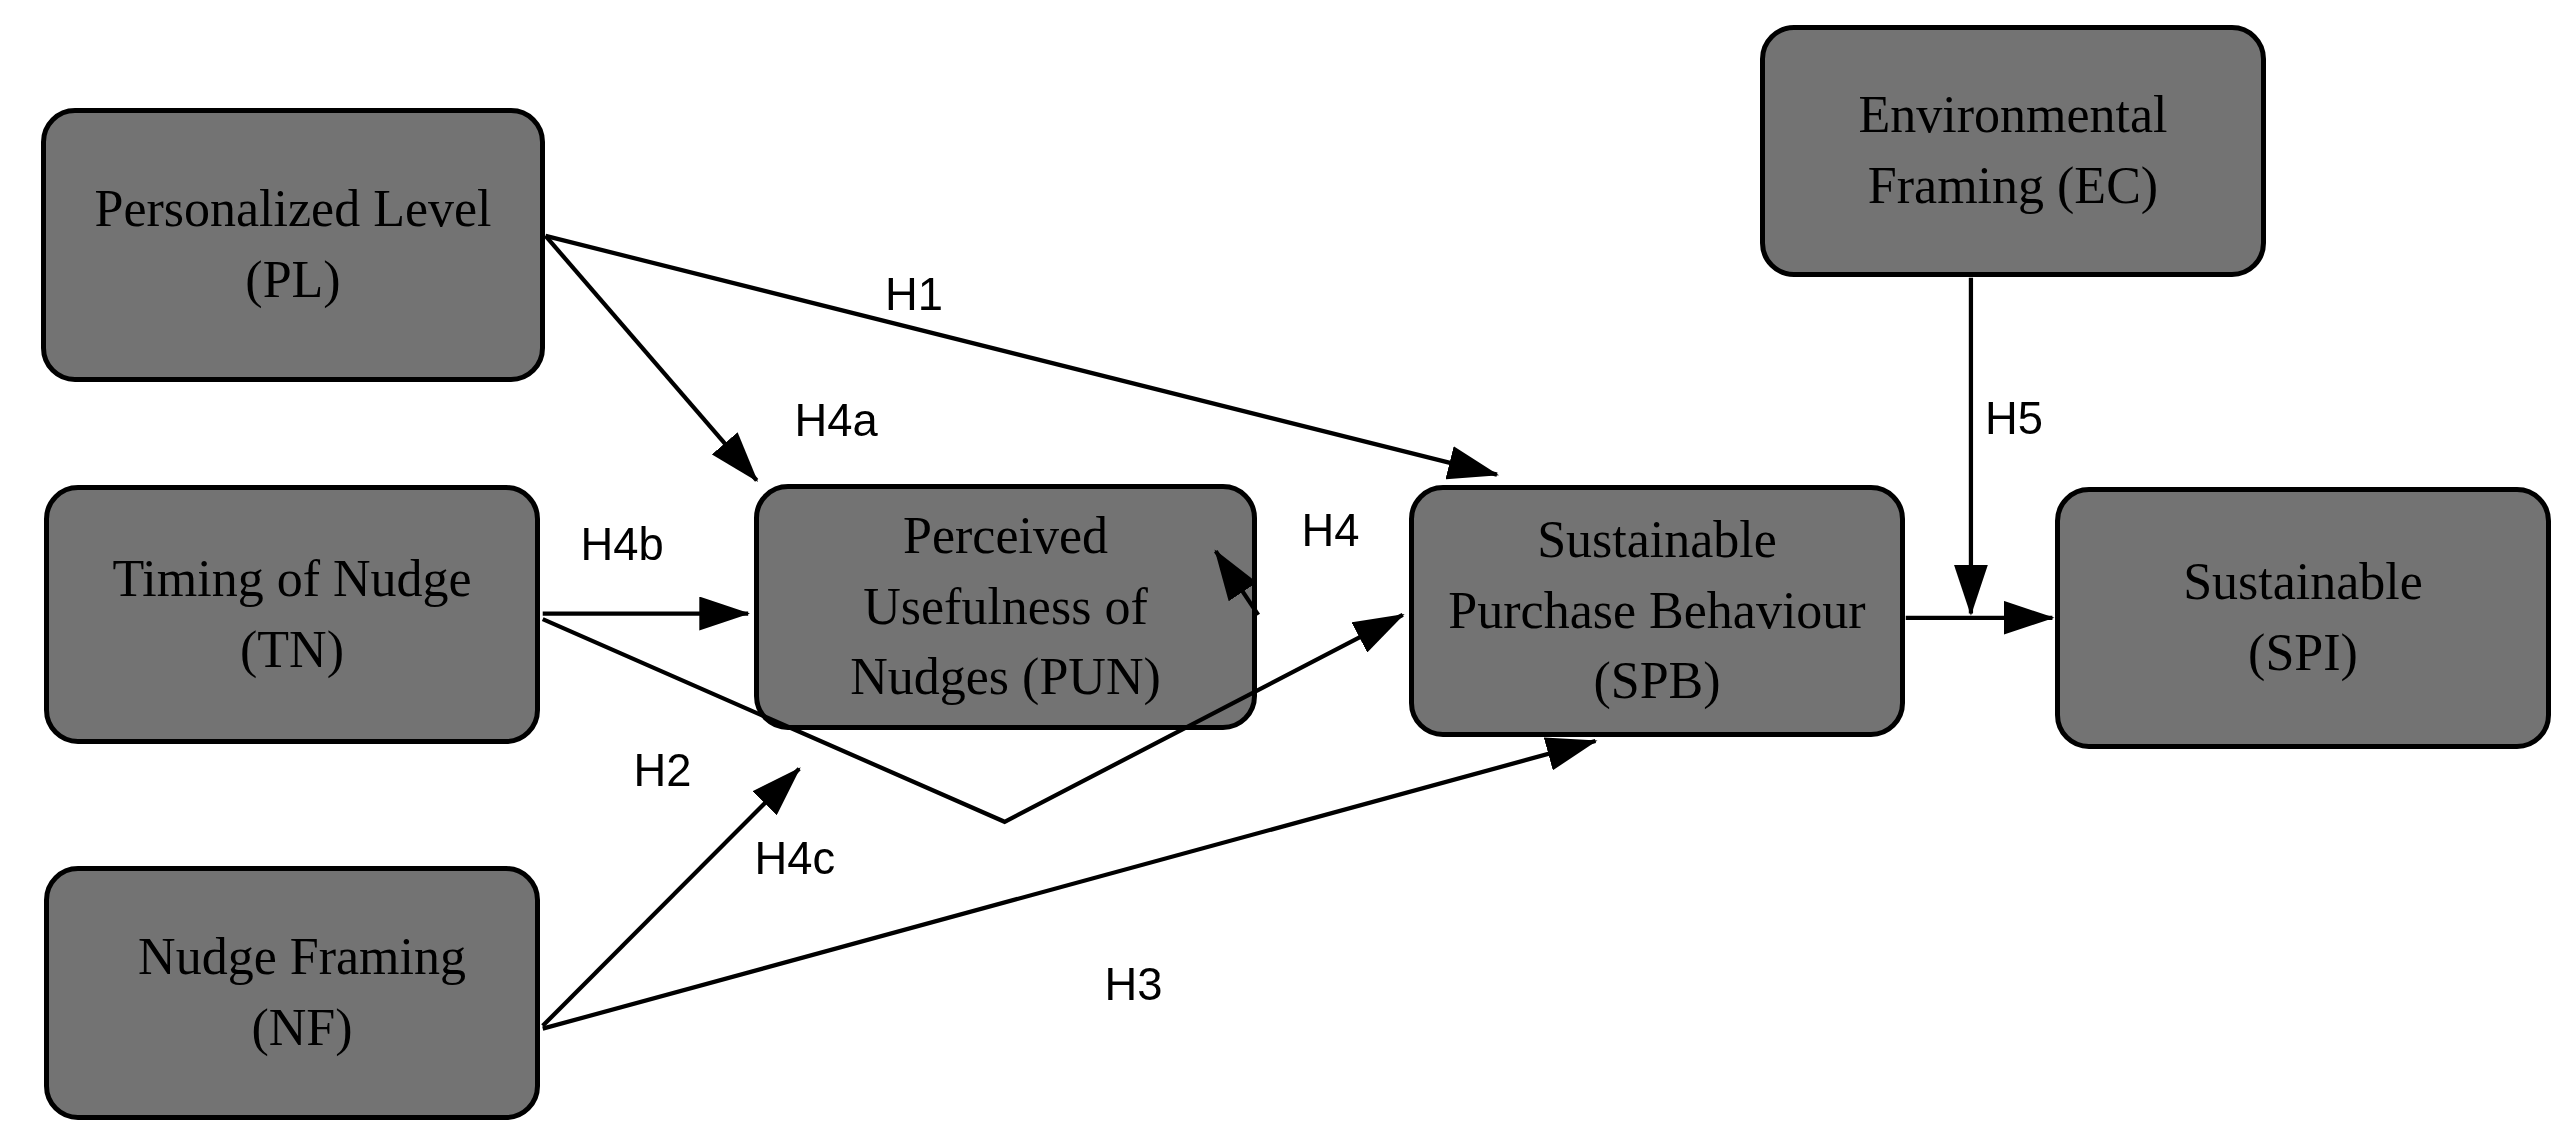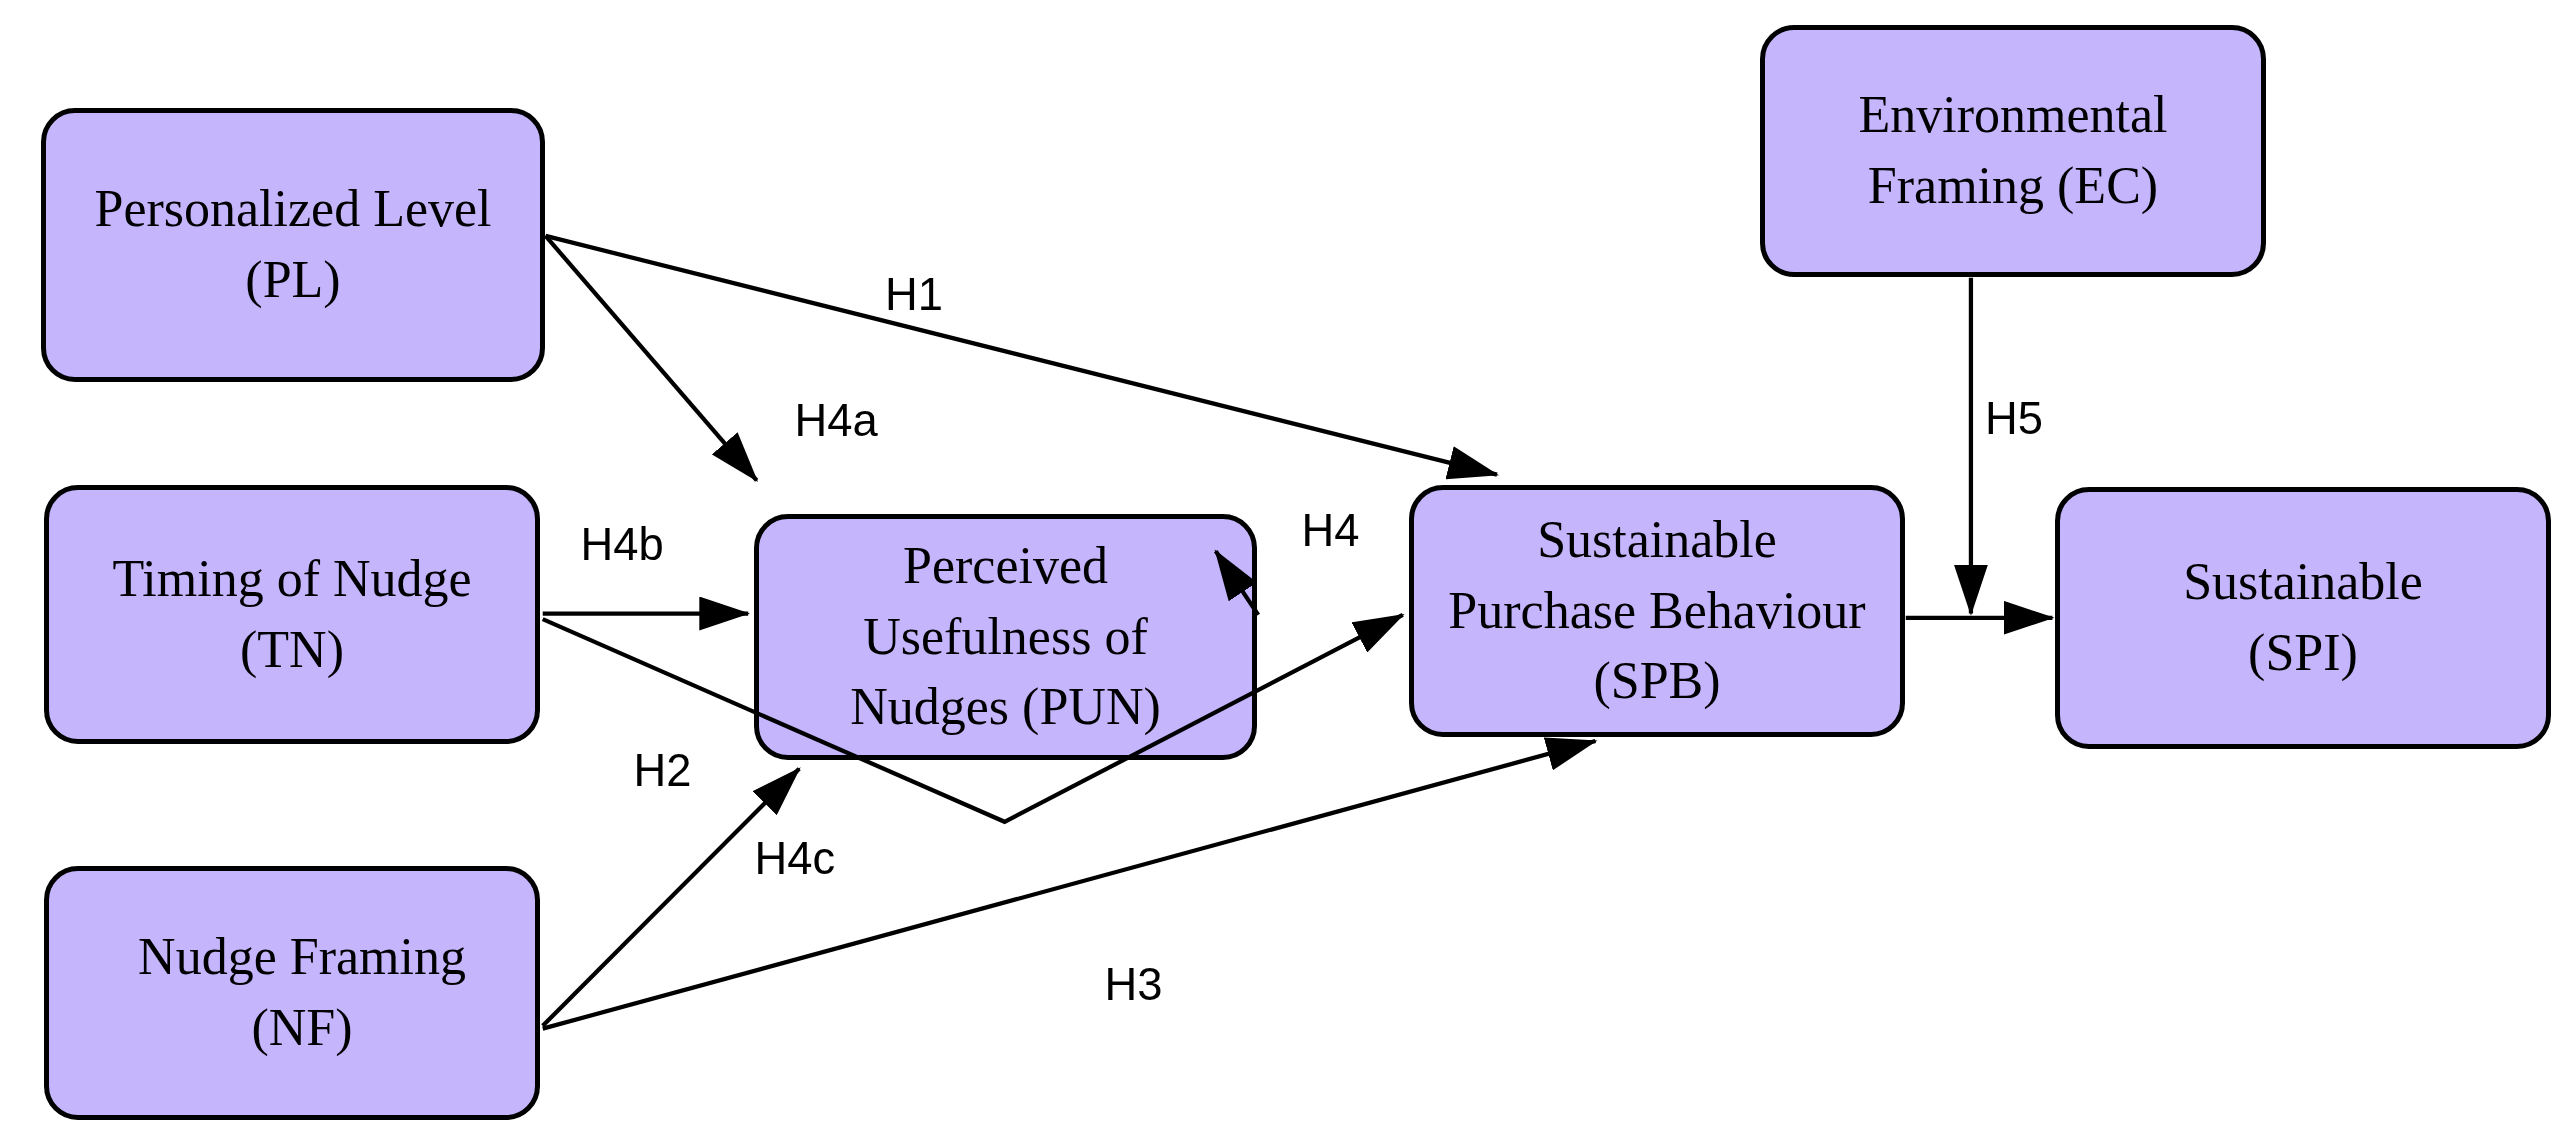--- a/index.html
+++ b/index.html
@@ -9,36 +9,36 @@
     height:1142px;
     background:#ffffff;
     font-family:"Liberation Serif", serif;
     overflow:hidden;
   }
   .node{
     position:absolute;
     box-sizing:border-box;
     border:5px solid #000000;
     border-radius:34px;
-    background:#c4b5fd;
+    background:#737373;
     display:flex;
     flex-direction:column;
     align-items:center;
     justify-content:center;
     text-align:center;
     color:#000000;
     font-size:52px;
     line-height:1.36;
     z-index:1;
   }
   .node span{display:block;white-space:nowrap;}
   #node-pl {left:41px;  top:108px;  width:504px; height:274px;}
   #node-tn {left:44px;  top:485px;  width:496px; height:259px;}
   #node-nf {left:44px;  top:866px; width:496px; height:254px;padding-left:20px;}
-  #node-pun{left:754px;top:484px;  width:503px; height:246px;margin-top:30px;}
+  #node-pun{left:754px;top:484px;  width:503px; height:246px;}
   #node-spb{left:1409px;top:485px;  width:496px; height:252px;}
   #node-ec {left:1760px;top:25px;   width:506px; height:252px;}
   #node-spi{left:2055px;top:487px;  width:496px; height:262px;}
   #edge-layer{
     position:absolute;
     left:0;top:0;
     width:2576px;
     height:1142px;
     z-index:2;
     pointer-events:none;

